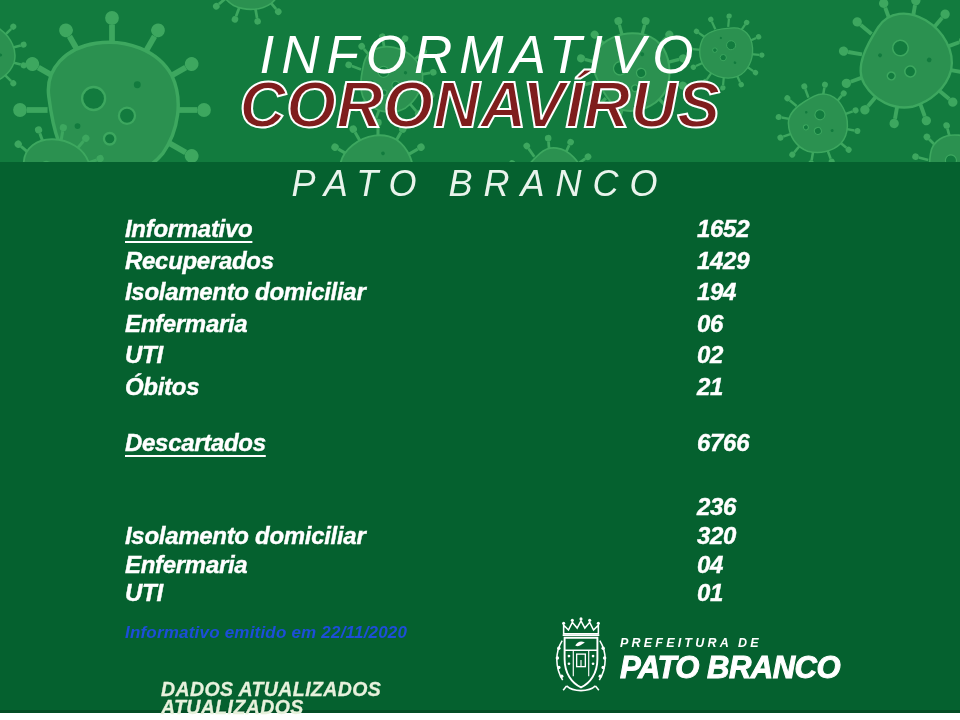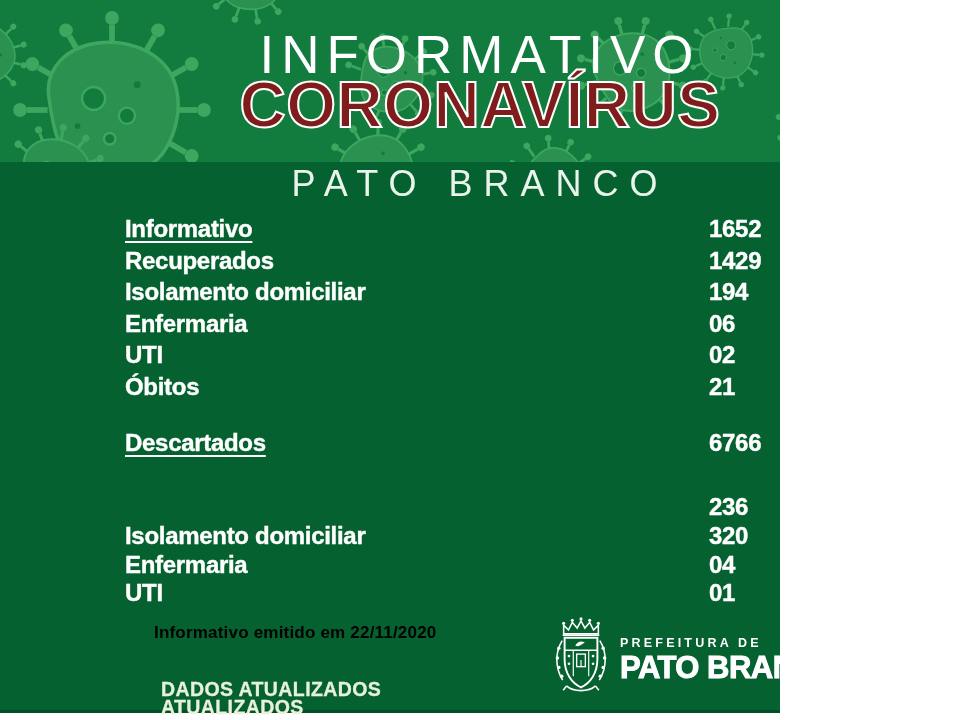--- a/index.html
+++ b/index.html
@@ -4,24 +4,25 @@
 <style>
   * { margin: 0; padding: 0; box-sizing: border-box; }
   html, body { width: 960px; height: 720px; }
   body {
     font-family: "Liberation Sans", sans-serif;
     background: #ffffff;
     overflow: hidden;
   }
   .poster {
     position: relative;
-    width: 780px;
+    width: 960px;
     height: 720px;
     background: #ffffff;
     overflow: hidden;
+    font-style: italic;
   }
   
   .green-area {
     position: absolute;
     left: 0; top: 0;
     width: 960px;
     height: 713px;
     background: #05612F;
     border-bottom: 3px solid #034E26;
   }
@@ -77,31 +78,30 @@
   .rows-block2 { top: 493px; }
   .rows-block2 .stat-row { height: 28.8px; }
   .stat-row { position: relative; width: 100%; }
   .stat-label, .stat-value {
     font-size: 24px;
     font-weight: 700;
     letter-spacing: -0.3px;
     -webkit-text-stroke: 0.4px #ffffff;
     white-space: nowrap;
   }
-  .stat-value { position: absolute; left: 572px; top: 0; margin-left: 12px; }
+  .stat-value { position: absolute; left: 572px; top: 0; }
   .u { text-decoration: underline; text-underline-offset: 4px; text-decoration-thickness: 2px; }
   
   .issued {
     position: absolute;
     left: 125px; top: 623px;
-    color: #000000;
+    color: #1d4ed8;
     font-size: 17px;
     font-weight: 700;
     letter-spacing: 0.2px;
-    margin-left: 29px;
   }
   .updated {
     position: absolute;
     left: 161px; top: 680px;
     color: #E7F1DC;
     font-size: 19.5px;
     font-weight: 700;
     line-height: 18px;
     letter-spacing: 0.4px;
     -webkit-text-stroke: 0.3px #E7F1DC;

